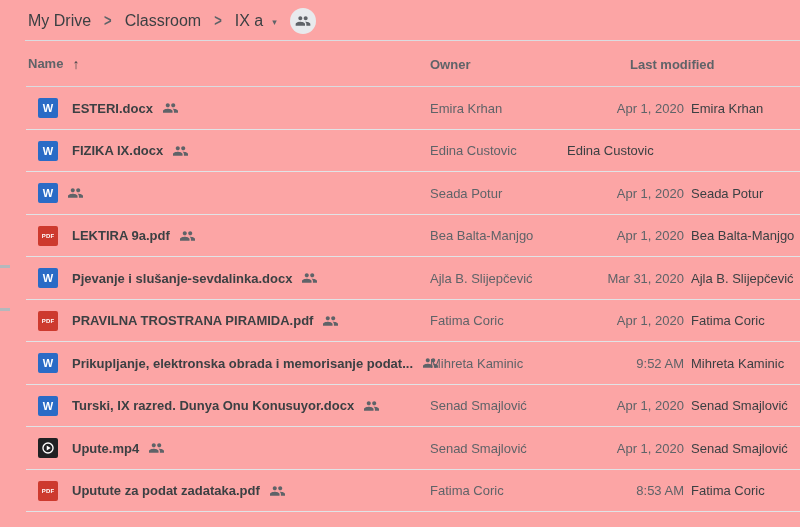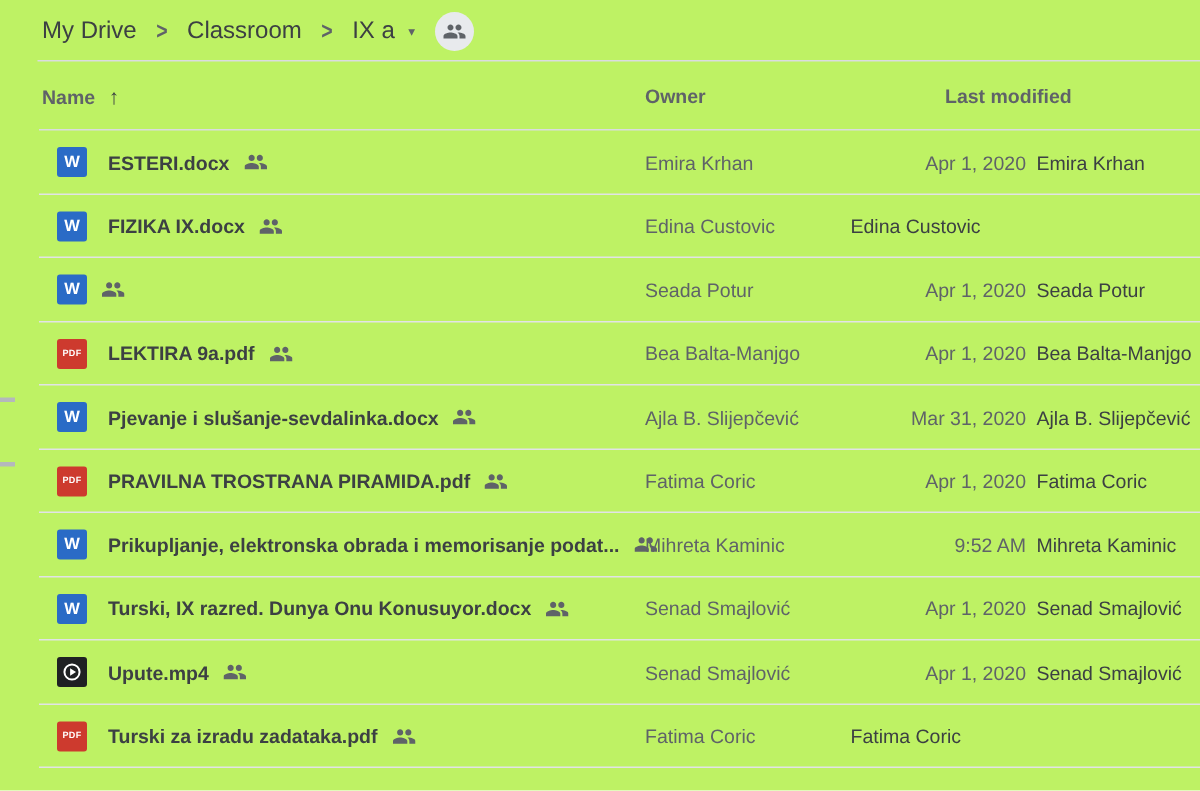--- a/index.html
+++ b/index.html
@@ -1,31 +1,31 @@
 <!DOCTYPE html>
 <html><head>
 <meta charset="utf-8">
 <style>
   html,body{margin:0;padding:0;background:#fff;}
   .screen{
-    position:relative;width:800px;height:527px;overflow:hidden;background:#bef264;
+    position:relative;width:800px;height:527px;overflow:hidden;background:#fca5a5;
     font-family:"Liberation Sans","DejaVu Sans",sans-serif;color:#3c4043;
   }
   
   .crumbbar{position:relative;height:41px;display:flex;align-items:center;padding-left:28px;box-sizing:border-box;}
   .crumbbar::after{content:"";position:absolute;left:25px;right:0;bottom:0;height:1px;background:#dadce0;}
   .crumb{font-size:16px;color:#3c4043;cursor:pointer;white-space:nowrap;}
   .chev{font-size:13px;color:#5f6368;margin:0 13px;font-weight:bold;transform:scaleY(1.25);}
   .caret{font-size:9px;color:#5f6368;margin-left:9px;margin-top:2px;}
   .shared-badge{width:26px;height:26px;border-radius:50%;background:#e8eaed;display:flex;align-items:center;justify-content:center;margin-left:13px;}
   
   .thead{position:relative;height:46px;}
   .thead::after{content:"";position:absolute;left:26px;right:0;bottom:0;height:1px;background:#dadce0;}
   .th{position:absolute;top:50%;transform:translateY(-50%);font-size:13px;font-weight:bold;color:#5f6368;white-space:nowrap;}
-  .th.name{left:28px;color:#5f6368;display:flex;align-items:center;}
+  .th.name{left:28px;color:#5f6368;display:flex;}
   .sort-arrow{font-size:14px;color:#3c4043;margin-left:9px;font-weight:normal;}
   .th.owner{left:430px;}
   .th.modified{left:630px;}
   
   .row{position:relative;height:42.5px;display:flex;align-items:center;padding-left:38px;box-sizing:border-box;cursor:pointer;}
   .row::after{content:"";position:absolute;left:26px;right:0;bottom:0;height:1px;background:#e1e3e6;}
   .ficon{width:20px;height:20px;border-radius:2px;display:flex;align-items:center;justify-content:center;flex:none;}
   .ficon.word{background:#2a6bc6;}
   .ficon.word span{color:#fff;font-size:11px;font-weight:bold;}
   .ficon.pdf{background:#cd3a2e;}
@@ -226,28 +226,29 @@
       <span class="lastmod">
           <span class="lm-date">Apr 1, 2020</span>
           <span class="lm-by">Senad Smajlović</span>
         </span>
     </div>
 
     <div class="row">
       <span class="ficon pdf">
           <span>PDF</span>
         </span>
-      <span class="fname">Turski za izradu zadataka.pdf</span>
+      <span class="fname">Uputute za podat zadataka.pdf</span>
       <span class="share">
           <svg width="15" height="12" viewBox="1 4 22 16" fill="#5f6368">
             <path d="M16 11c1.66 0 2.99-1.34 2.99-3S17.66 5 16 5c-1.66 0-3 1.34-3 3s1.34 3 3 3zm-8 0c1.66 0 2.99-1.34 2.99-3S9.66 5 8 5C6.34 5 5 6.34 5 8s1.34 3 3 3zm0 2c-2.33 0-7 1.17-7 3.5V19h14v-2.5c0-2.33-4.67-3.5-7-3.5zm8 0c-.29 0-.62.02-.97.05 1.16.84 1.97 1.97 1.97 3.45V19h6v-2.5c0-2.33-4.67-3.5-7-3.5z"></path>
           </svg>
         </span>
       <span class="owner">Fatima Coric</span>
       <span class="lastmod">
+          <span class="lm-date">8:53 AM</span>
           <span class="lm-by">Fatima Coric</span>
         </span>
     </div>
 
   </div>
 
   <div class="edge-dash d1"></div>
   <div class="edge-dash d2"></div>
 
 </div>

